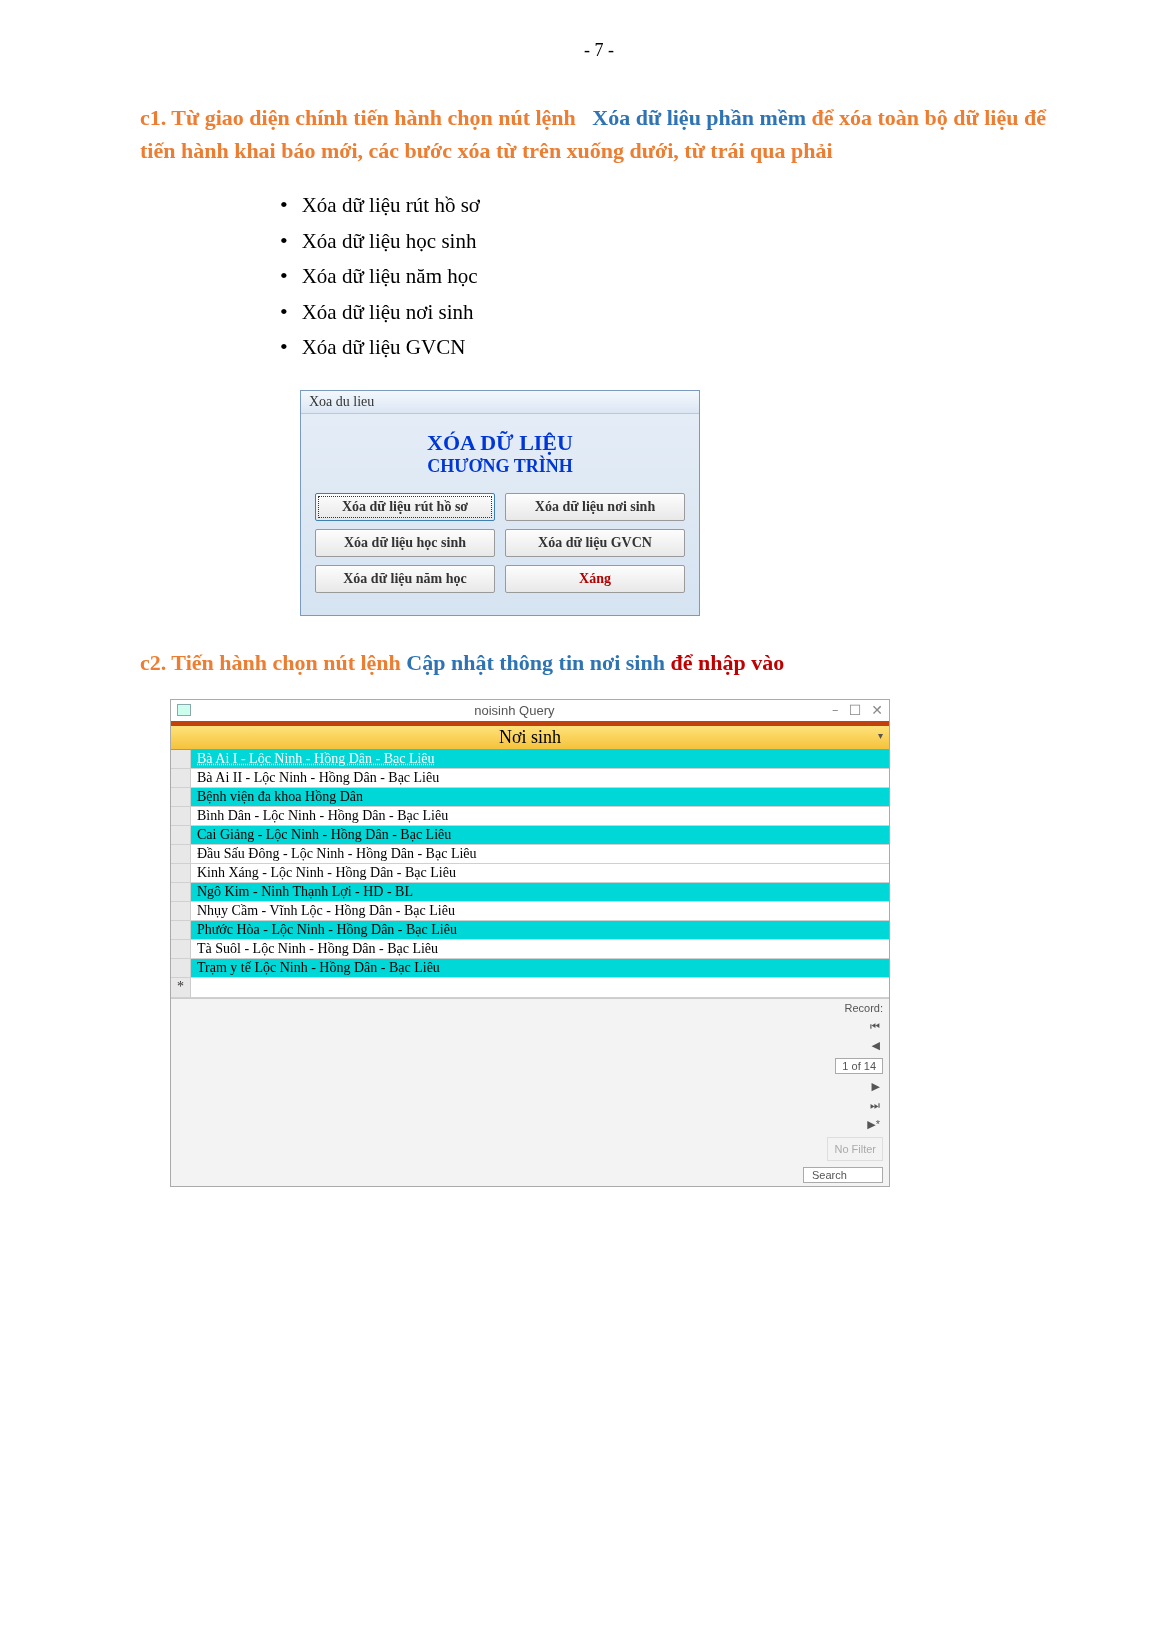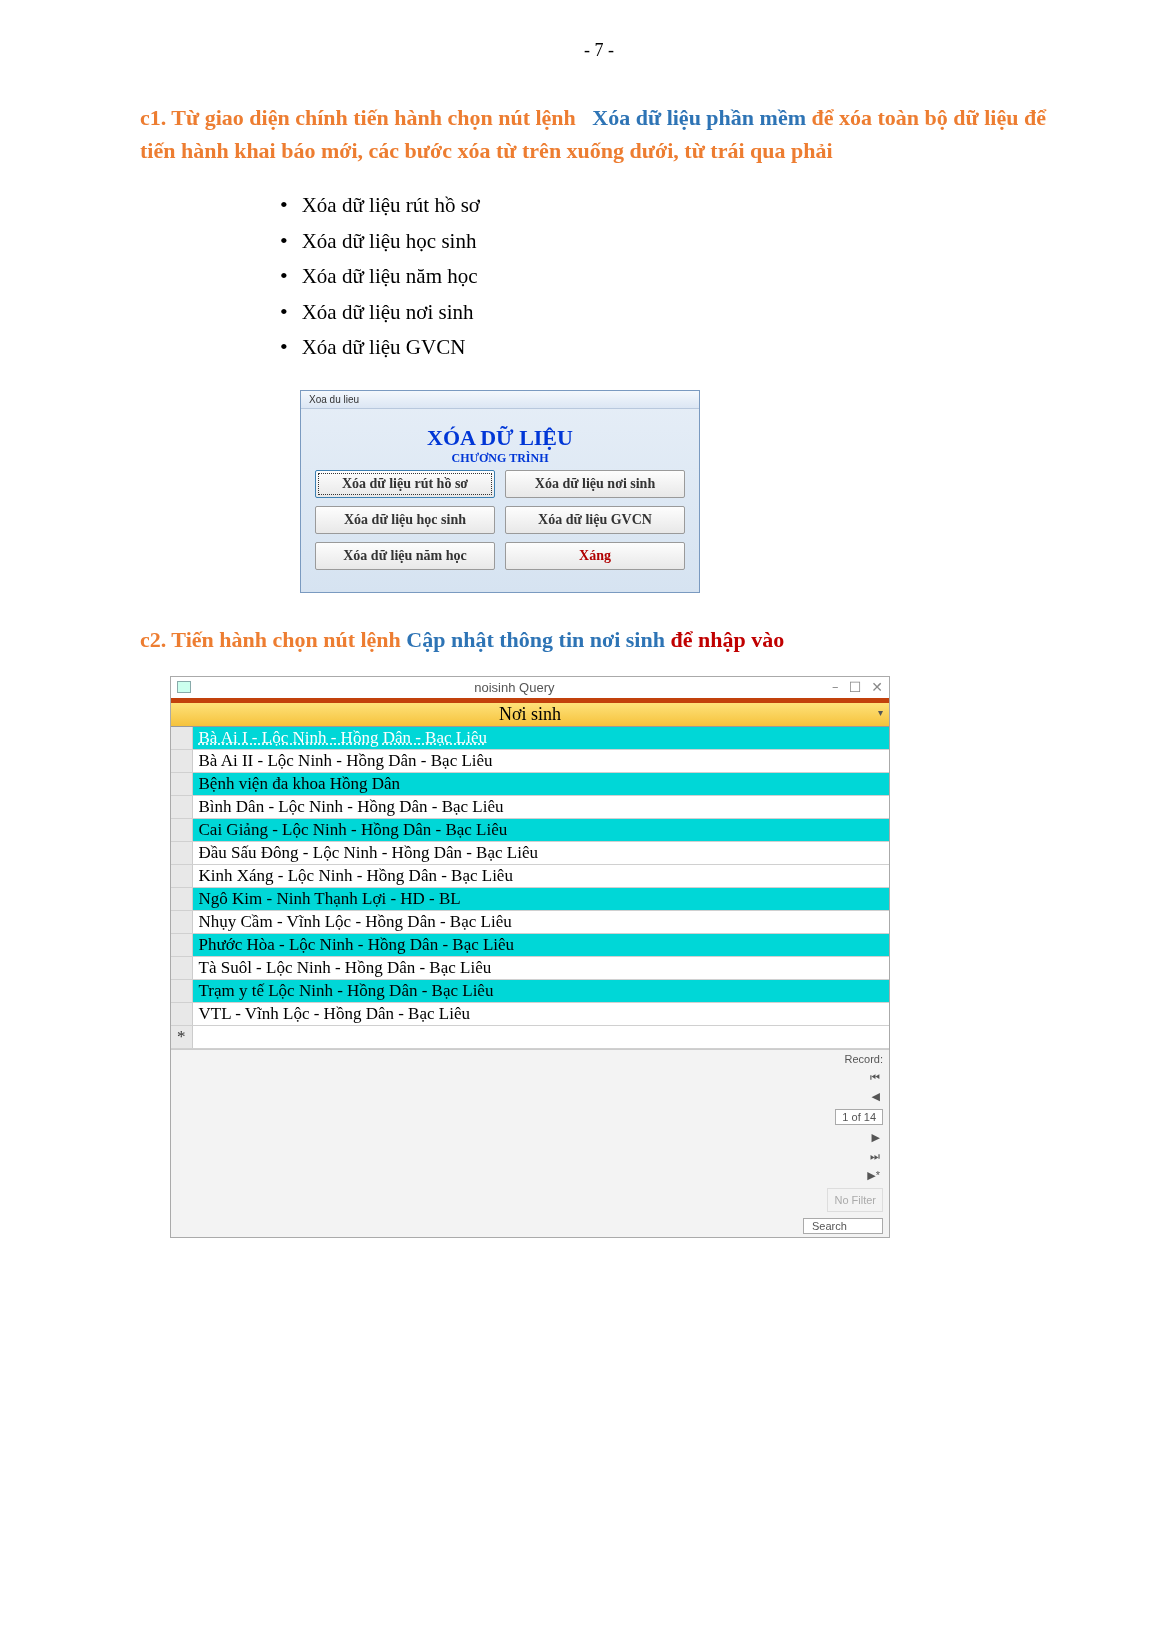--- a/index.html
+++ b/index.html
@@ -26,27 +26,28 @@
   .dlg {
     width: 400px;
     border: 1px solid #7a9ac0;
     background: linear-gradient(#e6eef7, #d6e3f1);
     font-family: Tahoma, sans-serif;
   }
   .dlg-titlebar {
     background: linear-gradient(#f4f8fc, #dbe6f4);
     border-bottom: 1px solid #b8c8dd;
     padding: 3px 8px;
-    font-size: 10px;
+    font-size: 14px;
     color: #333;
+    font-family: Liberation Serif, serif;
   }
   .dlg-body { padding: 10px 14px 22px 14px; }
   .dlg-heading { text-align:center; color:#0036d6; font-weight:bold; font-family:"Times New Roman", serif; }
   .dlg-h1 { font-size: 22px; margin-top: 6px; }
-  .dlg-h2 { font-size: 12px; margin-bottom: 4px; }
+  .dlg-h2 { font-size: 18px; margin-bottom: 16px; }
   .dlg-grid { display: grid; grid-template-columns: 1fr 1fr; gap: 8px 10px; }
   .dlg-btn {
     background: linear-gradient(#fdfdfd,#e8e8e8);
     border: 1px solid #9a9a9a;
     border-radius: 2px;
     font-family: "Times New Roman", serif;
     font-size: 14px;
     font-weight: bold;
     padding: 5px 4px;
     text-align: center;
@@ -72,21 +73,21 @@
     text-align:center;
     font-family:"Times New Roman",serif;
     font-size:18px;
     padding:1px 0;
     border-bottom:1px solid #999;
     position:relative;
   }
   .col-header .dd { position:absolute; right:6px; top:4px; font-size:10px; color:#555; }
   .row-sel { width:16px; background:#e8e8e8; border-right:1px solid #ccc; text-align:center; font-size:12px; color:#666; }
   .ds { border-collapse: collapse; width:100%; }
-  .ds td { border-bottom:1px solid #d0d0d0; font-family:"Times New Roman",serif; font-size:17px; padding:1px 6px; }
+  .ds td { border-bottom:1px solid #d0d0d0; font-family:"Times New Roman",serif; font-size:14px; padding:1px 6px; }
   .ds td.cell { background:#fff; }
   .ds tr.hl td.cell { background:#00d7d7; }
   .ds tr.sel td.cell { background:#00d7d7; color:#fff; text-decoration:underline dotted; }
   .ds tr.newrow td.cell { background:#fff; height:20px; }
   .ds tr.newrow .row-sel { color:#333; }
   .nav-bar {
     display:flex; align-items:flex-end; gap:6px;
     border-top:1px solid #ccc; background:#f3f3f3;
     font-family:Liberation Sans, sans-serif; font-size:11px;
     padding:3px 6px; color:#555;flex-direction:column;
@@ -201,24 +202,20 @@
             <td class="cell">Phước Hòa - Lộc Ninh - Hồng Dân - Bạc Liêu</td>
           </tr>
           <tr class="">
             <td class="row-sel"></td>
             <td class="cell">Tà Suôl - Lộc Ninh - Hồng Dân - Bạc Liêu</td>
           </tr>
           <tr class="hl">
             <td class="row-sel"></td>
             <td class="cell">Trạm y tế Lộc Ninh - Hồng Dân - Bạc Liêu</td>
           </tr>
-          <tr class="">
-            <td class="row-sel"></td>
-            <td class="cell">VTL - Vĩnh Lộc - Hồng Dân - Bạc Liêu</td>
-          </tr>
           <tr class="newrow">
             <td class="row-sel">*</td>
             <td class="cell"></td>
           </tr>
         </tbody>
     </table>
     <div class="nav-bar">
       <span>Record:</span>
       <span class="nbtn">⏮</span>
       <span class="nbtn">◀</span>

